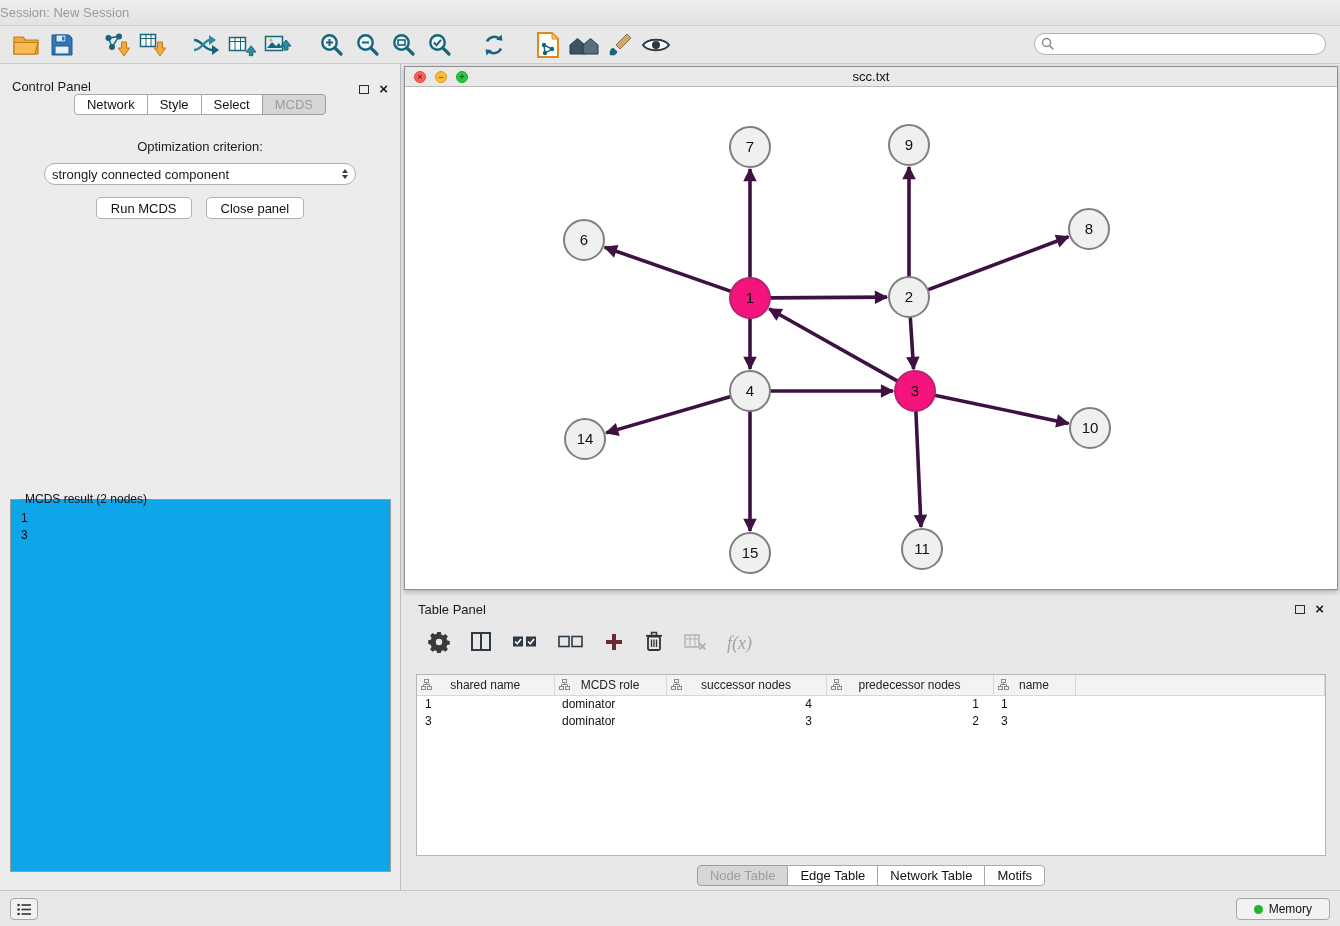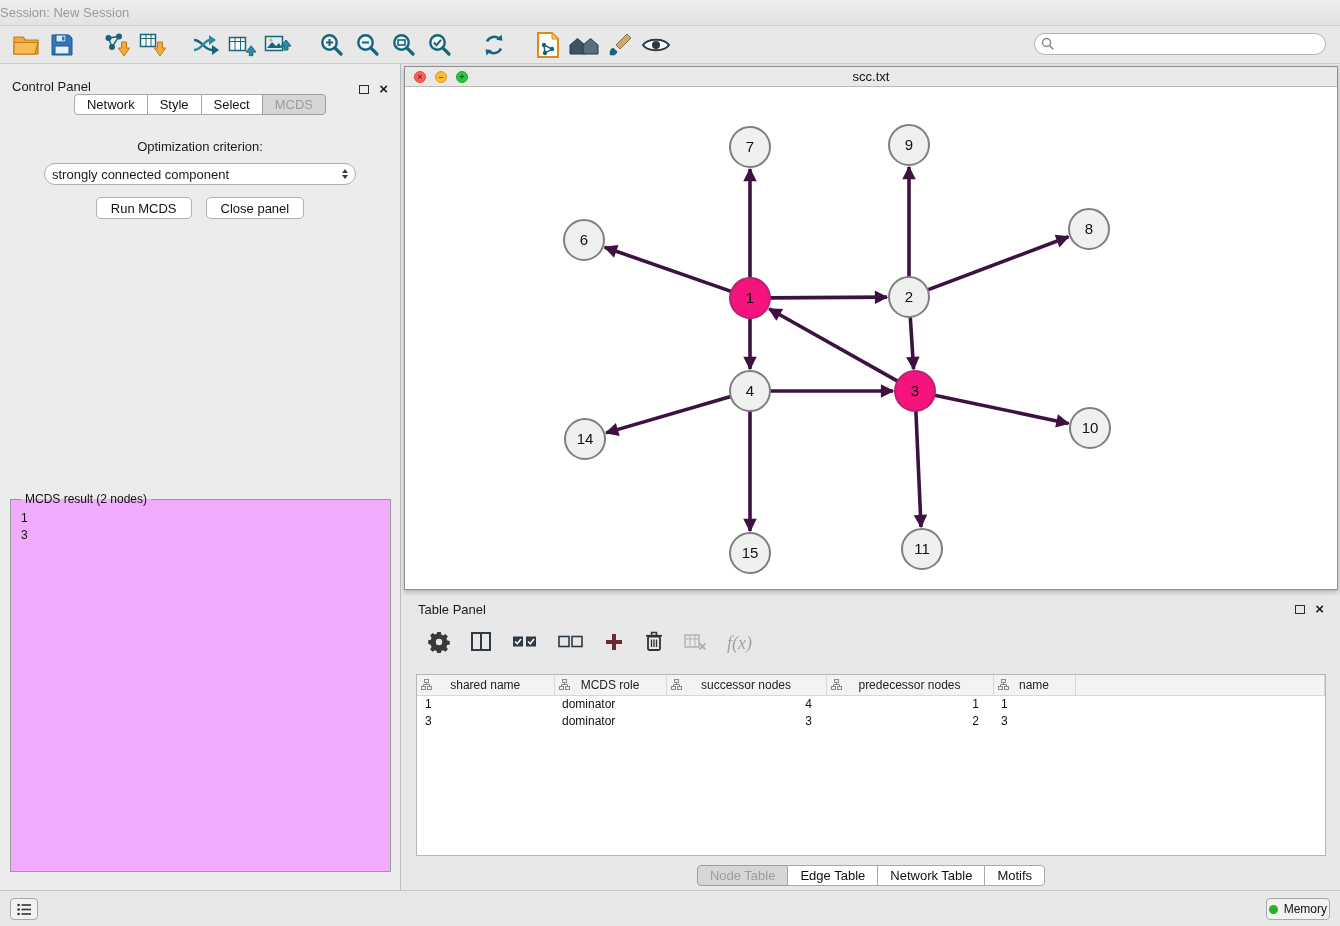--- a/index.html
+++ b/index.html
@@ -29,21 +29,21 @@
 .tab:last-child{border-radius:0 4px 4px 0}
 .tab.active{background:#d6d6d6;color:#9c9c9c;border-color:#9e9e9e}
 .cp-opt-label{text-align:center;margin-top:24px;font-size:13px}
 .cp-select{width:312px;height:22px;margin:9px auto 0;background:#fff;border:1px solid #b0b0b0;border-radius:11px;display:flex;align-items:center;padding:0 7px;font-size:13px}
 .cp-select .val{flex:1;overflow:hidden;white-space:nowrap}
 .spin{display:flex;flex-direction:column;align-items:center;gap:2px}
 .spin .up{width:0;height:0;border-left:3.5px solid transparent;border-right:3.5px solid transparent;border-bottom:4.5px solid #3a3a3a}
 .spin .dn{width:0;height:0;border-left:3.5px solid transparent;border-right:3.5px solid transparent;border-top:4.5px solid #3a3a3a}
 .cp-btn-row{display:flex;justify-content:center;gap:14px;margin-top:12px}
 .btn{height:22px;padding:0 14px;background:#fff;border:1px solid #b0b0b0;border-radius:5px;font-size:13px;font-family:"Liberation Sans",sans-serif;color:#111}
-.mcds{position:absolute;left:10px;top:428px;width:381px;height:380px;background:#f0abfc;border:1px solid #9a9a9a;padding:4px 6px}
+.mcds{position:absolute;left:10px;top:428px;width:381px;height:380px;background:#0ea5e9;border:1px solid #9a9a9a;padding:4px 6px}
 .mcds legend{font-size:12px;padding:0 4px;margin-left:4px;color:#111}
 .mcds-line{font-size:12px;line-height:17px;padding-left:4px;color:#111}
 
 
 .net-frame{position:absolute;left:404px;top:66px;width:934px;height:524px;background:#fff;border:1px solid #8f8f8f;box-shadow:0 2px 5px rgba(0,0,0,.25)}
 .net-titlebar{height:20px;background:#e9e9e9;border-bottom:1px solid #b9b9b9;position:relative;text-align:center;line-height:20px;font-size:13px;color:#111}
 .lights{position:absolute;left:9px;top:4px;display:flex;gap:9px}
 .light{width:12px;height:12px;border-radius:50%;font-size:9px;line-height:11px;text-align:center;color:rgba(0,0,0,.55);font-weight:bold}
 .light.red{background:#ff5f57;border:1px solid #e0443e}
 .light.yellow{background:#febc2e;border:1px solid #d89e24}
@@ -60,21 +60,21 @@
 table{border-collapse:collapse;width:100%;table-layout:fixed;font-size:12px}
 th{background:#f3f3f3;border:1px solid #d8d8d8;border-top:none;height:20px;font-weight:normal;text-align:center;position:relative;color:#222}
 th:first-child{border-left:none}
 th .hicon{position:absolute;left:4px;top:4px}
 td{height:17px;padding:0 8px;white-space:nowrap;color:#111}
 .tp-tabs{position:absolute;left:0;right:0;bottom:4px;display:flex;justify-content:center}
 
 
 .statusbar{position:absolute;left:0;top:890px;width:1340px;height:36px;border-top:1px solid #c6c6c6;background:#e8e8e8}
 .list-btn{position:absolute;left:10px;top:7px;width:28px;height:22px;border:1px solid #a8a8a8;border-radius:4px;background:#f2f2f2;display:flex;align-items:center;justify-content:center}
-.memory-btn{position:absolute;right:10px;top:7px;height:22px;border:1px solid #a8a8a8;border-radius:4px;background:#f2f2f2;display:flex;align-items:center;gap:6px;padding:0 2px;font-size:12px;color:#111}
+.memory-btn{position:absolute;right:10px;top:7px;height:22px;border:1px solid #a8a8a8;border-radius:4px;background:#f2f2f2;display:flex;align-items:center;gap:6px;padding:0 17px;font-size:12px;color:#111}
 .mem-dot{width:9px;height:9px;border-radius:50%;background:#25b32b}
 </style>
 </head>
 <body>
 
 <div class="titlebar">
   <span>Session: New Session</span>
 </div>
 
 <div class="toolbar">

